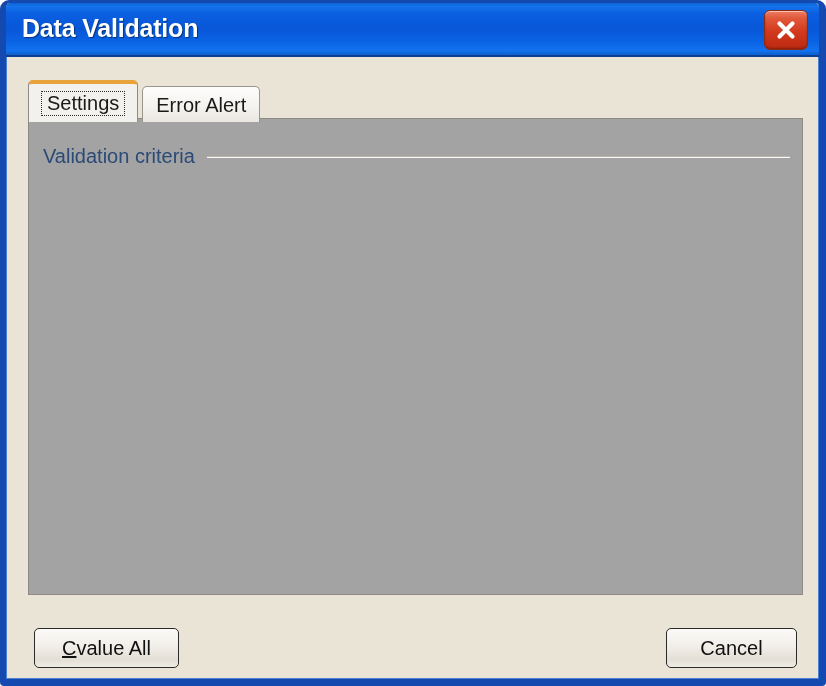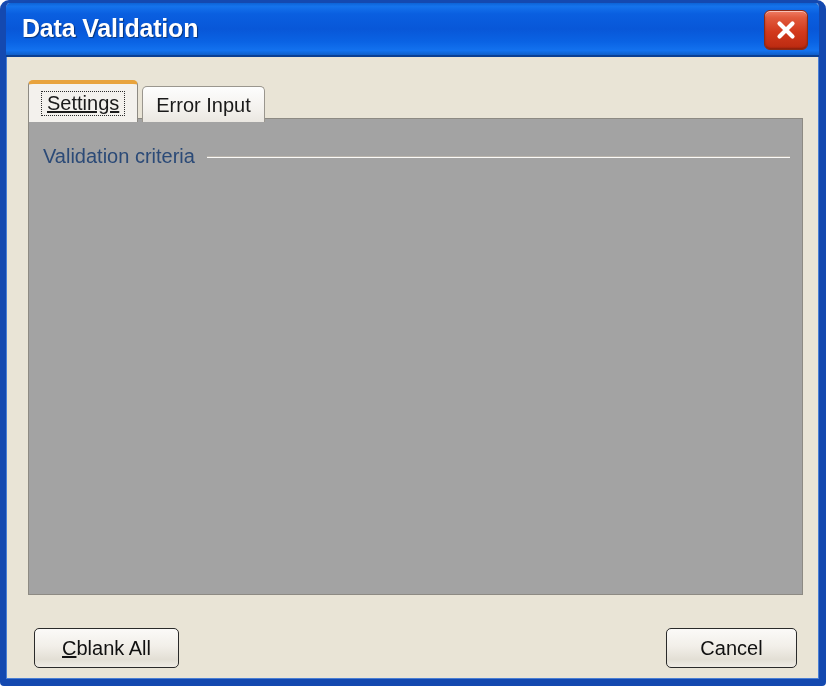--- a/index.html
+++ b/index.html
@@ -123,21 +123,20 @@
     background: #f3f1ed;
     border-color: #8d8a83;
     border-top: 4px solid #e8a33d;
     z-index: 4;
     padding: 0 12px;
   }
   .tab.active .tab-label {
     border: 1px dotted #2b2b2b;
     padding: 1px 5px 2px 5px;
     margin-top: 1px;
-    text-decoration: underline;
   }
   .tab .tab-label {
     display: block;
     line-height: 1;
   }
 
   
   #tabpanel {
     position: absolute;
     left: 22px;
@@ -309,21 +308,21 @@
         </svg>
       </span>
     </div>
   </div>
 
   <div id="tabstrip">
     <div class="tab active">
       <span class="tab-label">Settings</span>
     </div>
     <div class="tab">
-      <span class="tab-label">Error Input</span>
+      <span class="tab-label">Error Alert</span>
     </div>
   </div>
 
   <div id="tabpanel">
     <div id="group-row">
       <div id="group-label">Validation criteria</div>
       <div id="group-rule"></div>
     </div>
   </div>
 
@@ -364,19 +363,19 @@
     <span class="cb-label">Ignore blank</span>
   </div>
 
   <div class="checkbox-row" id="apply-all-row">
     <span class="cb-box"></span>
     <span class="cb-label">Apply these changes to all other cells with the same settings</span>
   </div>
 
   <div class="btn" id="clear-all-button">
       <span class="accel">C</span>
-      <span>blank All</span>
+      <span>value All</span>
     </div>
 
 
   <div class="btn" id="cancel-button">Cancel</div>
 
 </div>
 
 </body></html>

